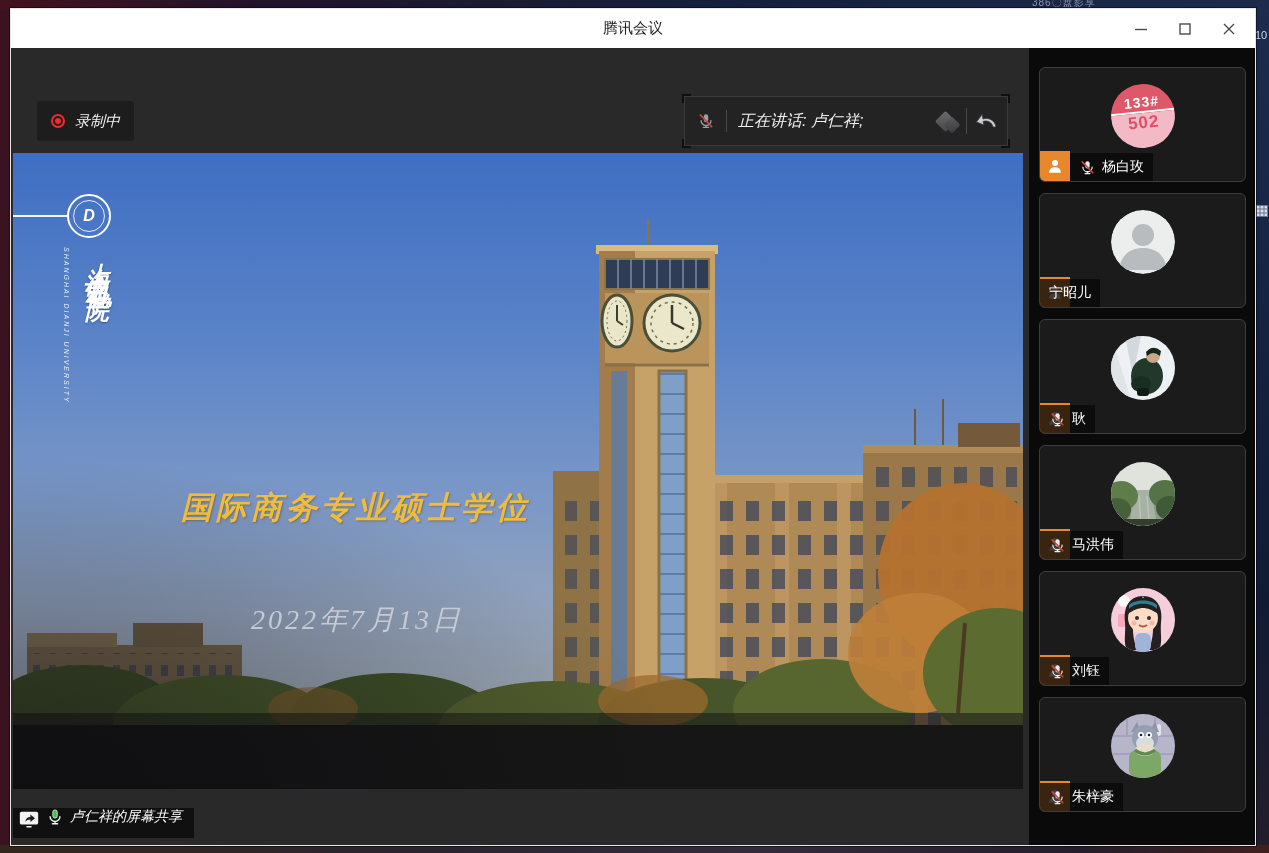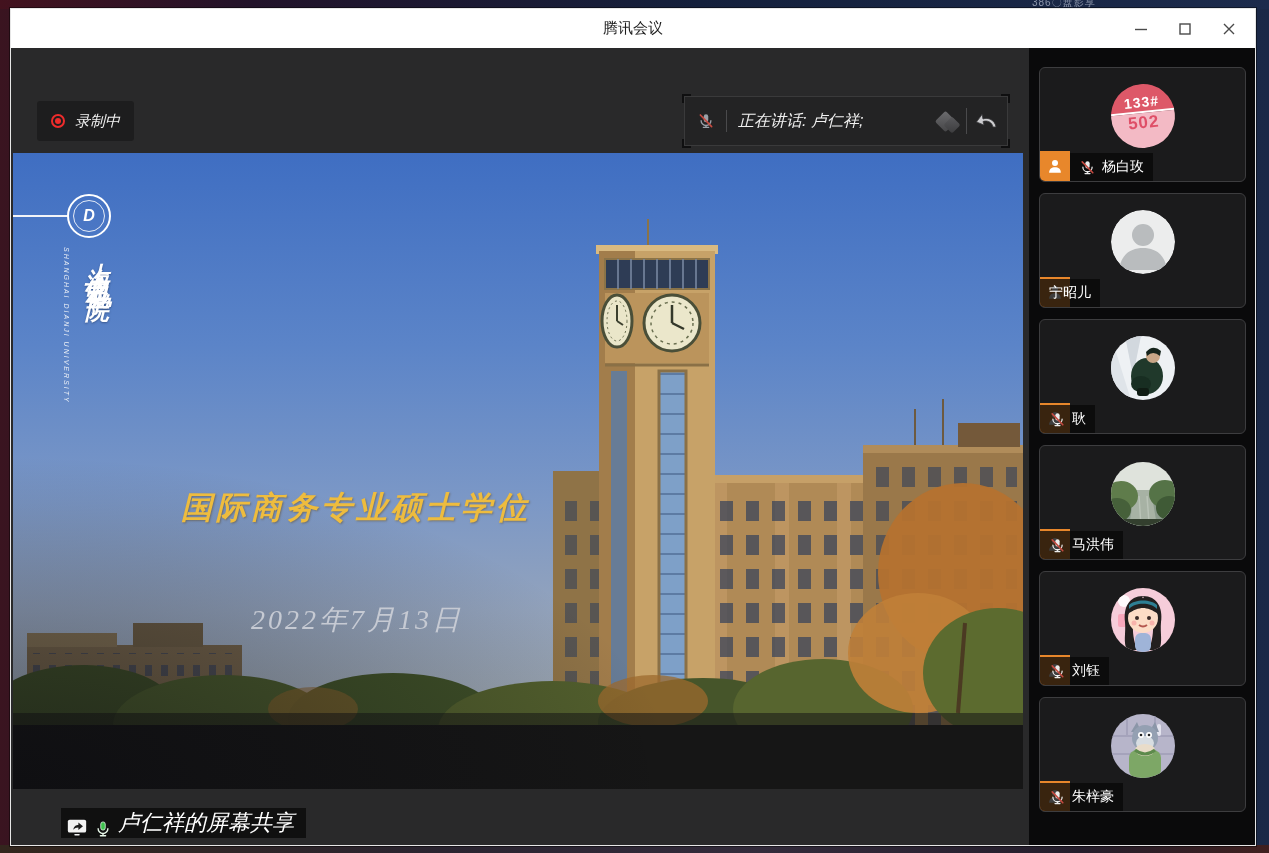--- a/index.html
+++ b/index.html
@@ -67,22 +67,22 @@
     letter-spacing:7px;z-index:3;text-shadow:0 1px 2px rgba(30,50,90,.5);font-weight:bold;}
   .uni-en{position:absolute;left:50px;top:94px;writing-mode:vertical-rl;color:#e9eef6;font-size:7px;
     letter-spacing:2px;z-index:3;}
   .slide-title{position:absolute;left:58px;top:242px;width:620px;color:#e8863a;font-size:38px;font-weight:bold;
     letter-spacing:10px;z-index:3;text-shadow:1px 2px 2px rgba(120,50,10,.35);white-space:nowrap;}
   .slide-subtitle{position:absolute;left:168px;top:334px;color:#eebc3e;font-size:31px;font-weight:bold;
     letter-spacing:4px;z-index:3;text-shadow:1px 1px 2px rgba(90,60,10,.4);white-space:nowrap;}
   .slide-date{position:absolute;left:238px;top:448px;color:#c6cad3;font-size:28px;z-index:3;
     font-family:"Liberation Serif","DejaVu Serif",serif;letter-spacing:3px;}
   
-  .share-pill{position:absolute;left:2px;top:760px;height:30px;display:flex;align-items:flex-end;gap:6px;
-    background:rgba(12,12,12,.85);color:#fff;font-size:22px;padding:0 12px 0 5px;margin-left:48px;}
+  .share-pill{position:absolute;left:2px;top:760px;height:30px;display:flex;align-items:flex-start;gap:6px;
+    background:rgba(12,12,12,.85);color:#fff;font-size:14px;padding:0 12px 0 5px;}
   
   .sidebar{flex:1;position:relative;background:#0a0a0b;}
   .tiles{position:absolute;left:10px;top:19px;width:207px;}
   .tile{position:relative;width:207px;height:115px;background:#1b1b1c;border:1px solid #3d3d3f;
     border-radius:6px;margin-bottom:11px;overflow:hidden;}
   .tile-avatar{position:absolute;left:50%;top:16px;transform:translateX(-50%);width:64px;height:64px;}
   .tile-avatar svg{width:64px;height:64px;display:block;}
   .tile-label{position:absolute;left:0;bottom:0;height:28px;display:flex;align-items:center;gap:6px;
     background:rgba(8,8,8,.78);color:#fff;font-size:14px;padding:0 9px;}
   .tile.has-badge .tile-label{left:30px;}
@@ -96,20 +96,27 @@
   .av-room-bottom{flex:1;background:#f3bac5;color:#df4f68;font-weight:bold;font-size:17px;
     display:flex;align-items:flex-start;justify-content:center;letter-spacing:1px;}
 </style>
 </head>
 <body>
 
 <div class="stage">
 
   <div class="peek-top">
     <span class="peek-text">386〇盘影享</span>
+  </div>
+  <div class="peek-right">
+    <span class="peek-num">10</span>
+    <svg class="peek-grid-icon" width="12" height="12" viewBox="0 0 12 12">
+      <rect x="0.5" y="0.5" width="11" height="11" fill="#d8dce4" stroke="#6a758c"></rect>
+      <path d="M0,4 H12 M0,8 H12 M4,0 V12 M8,0 V12" stroke="#6a758c" stroke-width="1"></path>
+    </svg>
   </div>
 
   <div class="window">
 
     <div class="titlebar">
       <span class="title">腾讯会议</span>
       <div class="win-controls">
         <button class="win-btn">
           <svg width="14" height="14" viewBox="0 0 14 14">
               <line x1="1" y1="7.5" x2="13" y2="7.5" stroke="#4a4a4a" stroke-width="1.4"></line>

